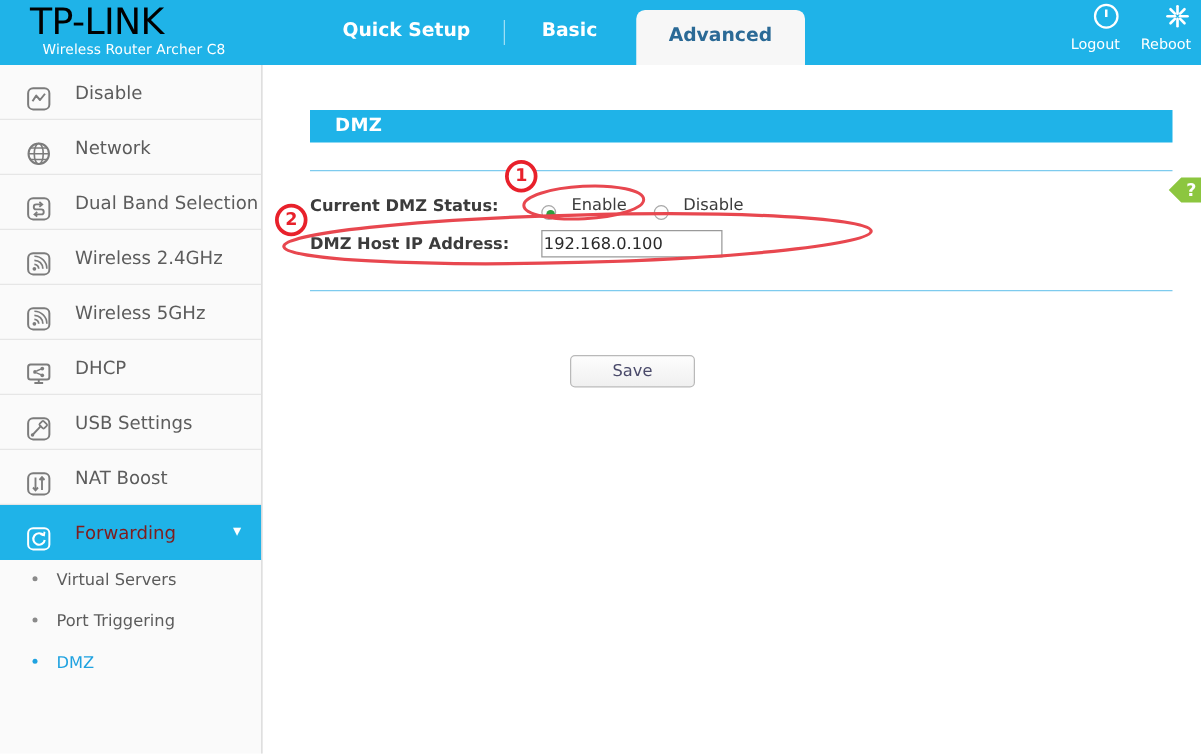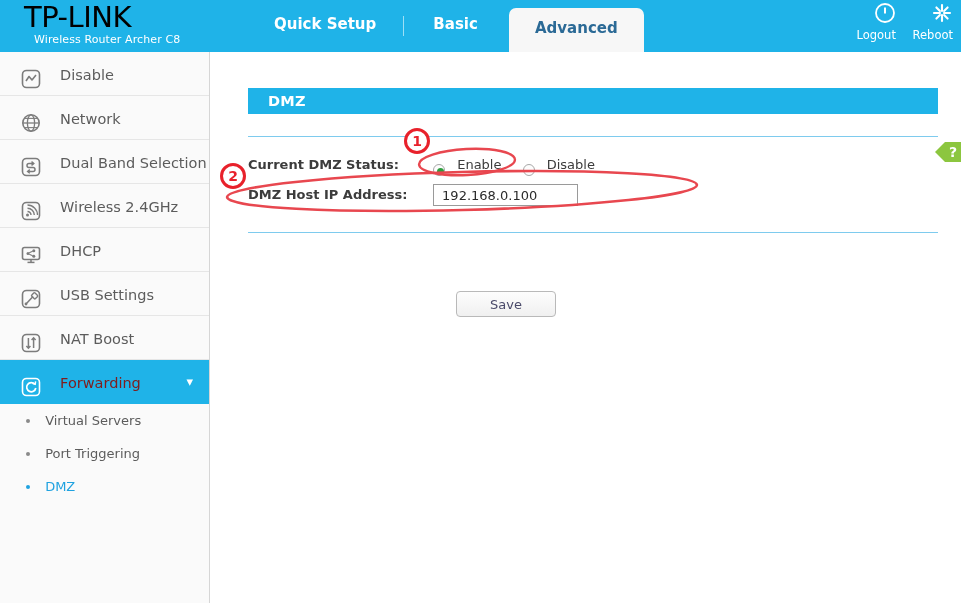--- a/index.html
+++ b/index.html
@@ -125,26 +125,26 @@
     width: 7px; height: 7px; border-radius: 50%; background: #2e9e3e;
   }
   .rtext {
     display: inline-block; font-size: 13px; color: #3c3c3c;
     margin: 0 16px 12px 7px; line-height: 22px; vertical-align: middle;
   }
   .ipbox {
     display: inline-block; width: 145px; height: 22px;
     border: 1px solid #9a9a9a; background: #ffffff;
     font-size: 13px; color: #2b2b2b;
-    line-height: 20px; padding: 0 8px; vertical-align: top;
+    line-height: 20px; padding: 0 1px; vertical-align: top;
     font-family: "DejaVu Sans", "Liberation Sans", sans-serif;
     outline: none;
   }
   .btn-save {
-    position: absolute; left: 245px; top: 239px;
+    position: absolute; left: 245px; top: 232px;
     width: 100px; height: 26px;
     background: linear-gradient(to bottom, #fdfdfd 0%, #f0f0f0 100%);
     border: 1px solid #b9b9b9; border-radius: 4px;
     font-size: 13px; color: #4a4a6a; cursor: pointer;
     font-family: "DejaVu Sans", "Liberation Sans", sans-serif;
   }
 
   
   .help-tab {
     position: absolute; right: 0; top: 85px;
@@ -252,20 +252,32 @@
           <rect x="2.5" y="2.5" width="17" height="17" rx="4" fill="none" stroke="#7c7c7c" stroke-width="1.6"></rect>
           <circle cx="7.5" cy="15" r="1.5" fill="#7c7c7c"></circle>
           <path d="M7.5 11.5 a3.5 3.5 0 0 1 3.5 3.5" fill="none" stroke="#7c7c7c" stroke-width="1.4"></path>
           <path d="M7.5 8.2 a6.8 6.8 0 0 1 6.8 6.8" fill="none" stroke="#7c7c7c" stroke-width="1.4"></path>
           <path d="M7.5 5 a10 10 0 0 1 10 10" fill="none" stroke="#7c7c7c" stroke-width="1.3"></path>
         </svg>
       </span>
       <span class="nlabel">Wireless 2.4GHz</span>
     </div>
 
+    <div class="nav-item">
+      <span class="nicon">
+        <svg width="22" height="22" viewBox="0 0 22 22">
+          <rect x="2.5" y="2.5" width="17" height="17" rx="4" fill="none" stroke="#7c7c7c" stroke-width="1.6"></rect>
+          <circle cx="7.5" cy="15" r="1.5" fill="#7c7c7c"></circle>
+          <path d="M7.5 11.5 a3.5 3.5 0 0 1 3.5 3.5" fill="none" stroke="#7c7c7c" stroke-width="1.4"></path>
+          <path d="M7.5 8.2 a6.8 6.8 0 0 1 6.8 6.8" fill="none" stroke="#7c7c7c" stroke-width="1.4"></path>
+          <path d="M7.5 5 a10 10 0 0 1 10 10" fill="none" stroke="#7c7c7c" stroke-width="1.3"></path>
+        </svg>
+      </span>
+      <span class="nlabel">Wireless 5GHz</span>
+    </div>
 
 
     <div class="nav-item">
       <span class="nicon">
         <svg width="22" height="22" viewBox="0 0 22 22">
           <rect x="2.5" y="3.5" width="17" height="12" rx="2" fill="none" stroke="#7c7c7c" stroke-width="1.6"></rect>
           <line x1="11" y1="15.5" x2="11" y2="18.2" stroke="#7c7c7c" stroke-width="1.5"></line>
           <line x1="7.5" y1="18.4" x2="14.5" y2="18.4" stroke="#7c7c7c" stroke-width="1.5"></line>
           <circle cx="13.8" cy="6.8" r="1.5" fill="#7c7c7c"></circle>
           <circle cx="13.8" cy="12.2" r="1.5" fill="#7c7c7c"></circle>

